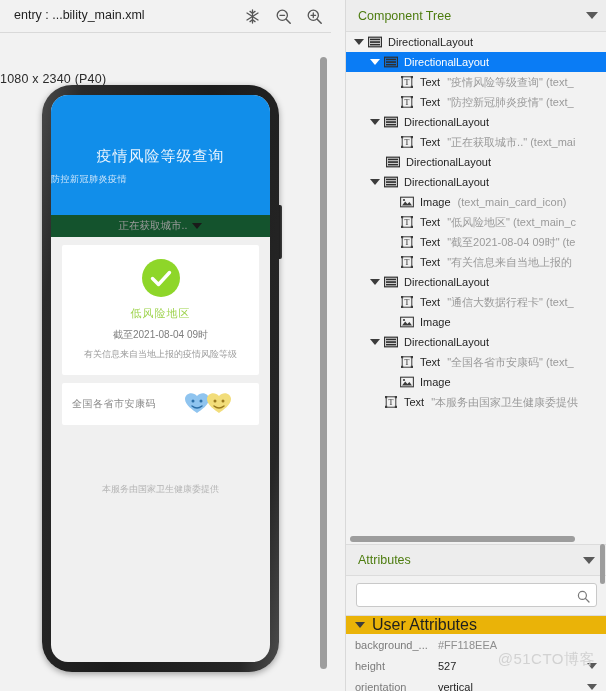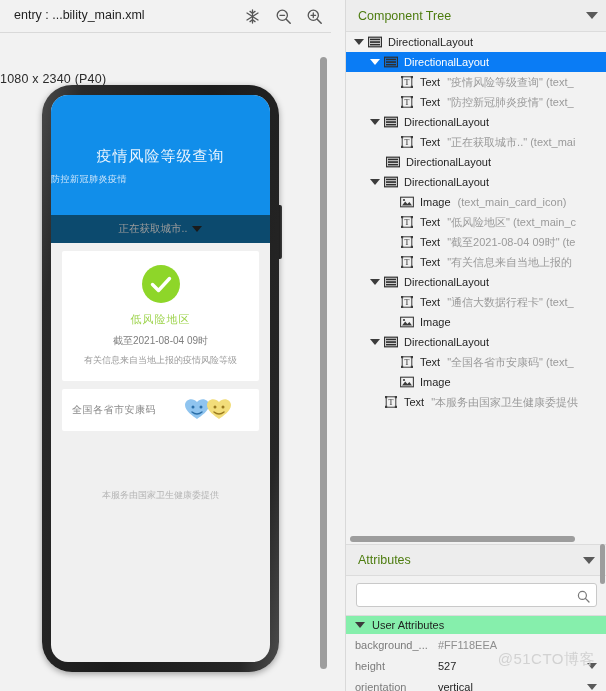--- a/index.html
+++ b/index.html
@@ -47,21 +47,21 @@
   .hdr-title{
     position:absolute;left:0;right:0;top:52px;text-align:center;
     font-size:15px;color:#eaf4fd;letter-spacing:1px;
   }
   .hdr-sub{
     position:absolute;left:0;right:0;top:78px;text-align:left;
     font-size:9px;color:#cfe6fa;letter-spacing:.5px;
   }
 
   .city-bar{
-    height:28px;background:#0c4a6e;display:flex;align-items:center;justify-content:center;gap:5px;
+    height:22px;background:#14532d;display:flex;align-items:center;justify-content:center;gap:5px;
   }
   .city-text{font-size:10.5px;color:#9a9a9a;}
   .caret{
     width:0;height:0;border-left:5px solid transparent;border-right:5px solid transparent;
     border-top:6px solid #1a1a1a;display:block;
   }
 
   .body-area{background:#f0f0f0;padding:8px 11px 0 11px;}
 
   .risk-card{
@@ -140,21 +140,21 @@
     display:flex;align-items:center;padding:0 6px 0 8px;
   }
   .search-box input{
     flex:1;border:0;outline:0;background:transparent;font-size:11px;color:#333;
     font-family:"Liberation Sans",sans-serif;min-width:0;
   }
   .search-ico{width:13px;height:13px;flex:0 0 auto;}
 
   .ua-head{
     height:18px;display:flex;align-items:center;gap:7px;padding-left:9px;
-    border-top:1px solid #dcdcdc;background:#86efac;font-size:11px;color:#1f1f1f;
+    border-top:1px solid #dcdcdc;background:#eab308;font-size:16px;color:#1f1f1f;
   }
   .ua-head .arrow{margin-right:0;}
   .attr-row{height:21px;display:flex;align-items:center;font-size:11px;position:relative;}
   .attr-key{width:92px;padding-left:9px;box-sizing:border-box;color:#7b7b7b;overflow:hidden;
             text-overflow:ellipsis;white-space:nowrap;}
   .attr-val{color:#8e8e8e;}
   .attr-val.dark{color:#1f1f1f;}
   .attr-caret{
     position:absolute;right:10px;width:0;height:0;
     border-left:5px solid transparent;border-right:5px solid transparent;border-top:6px solid #5a5a5a;

